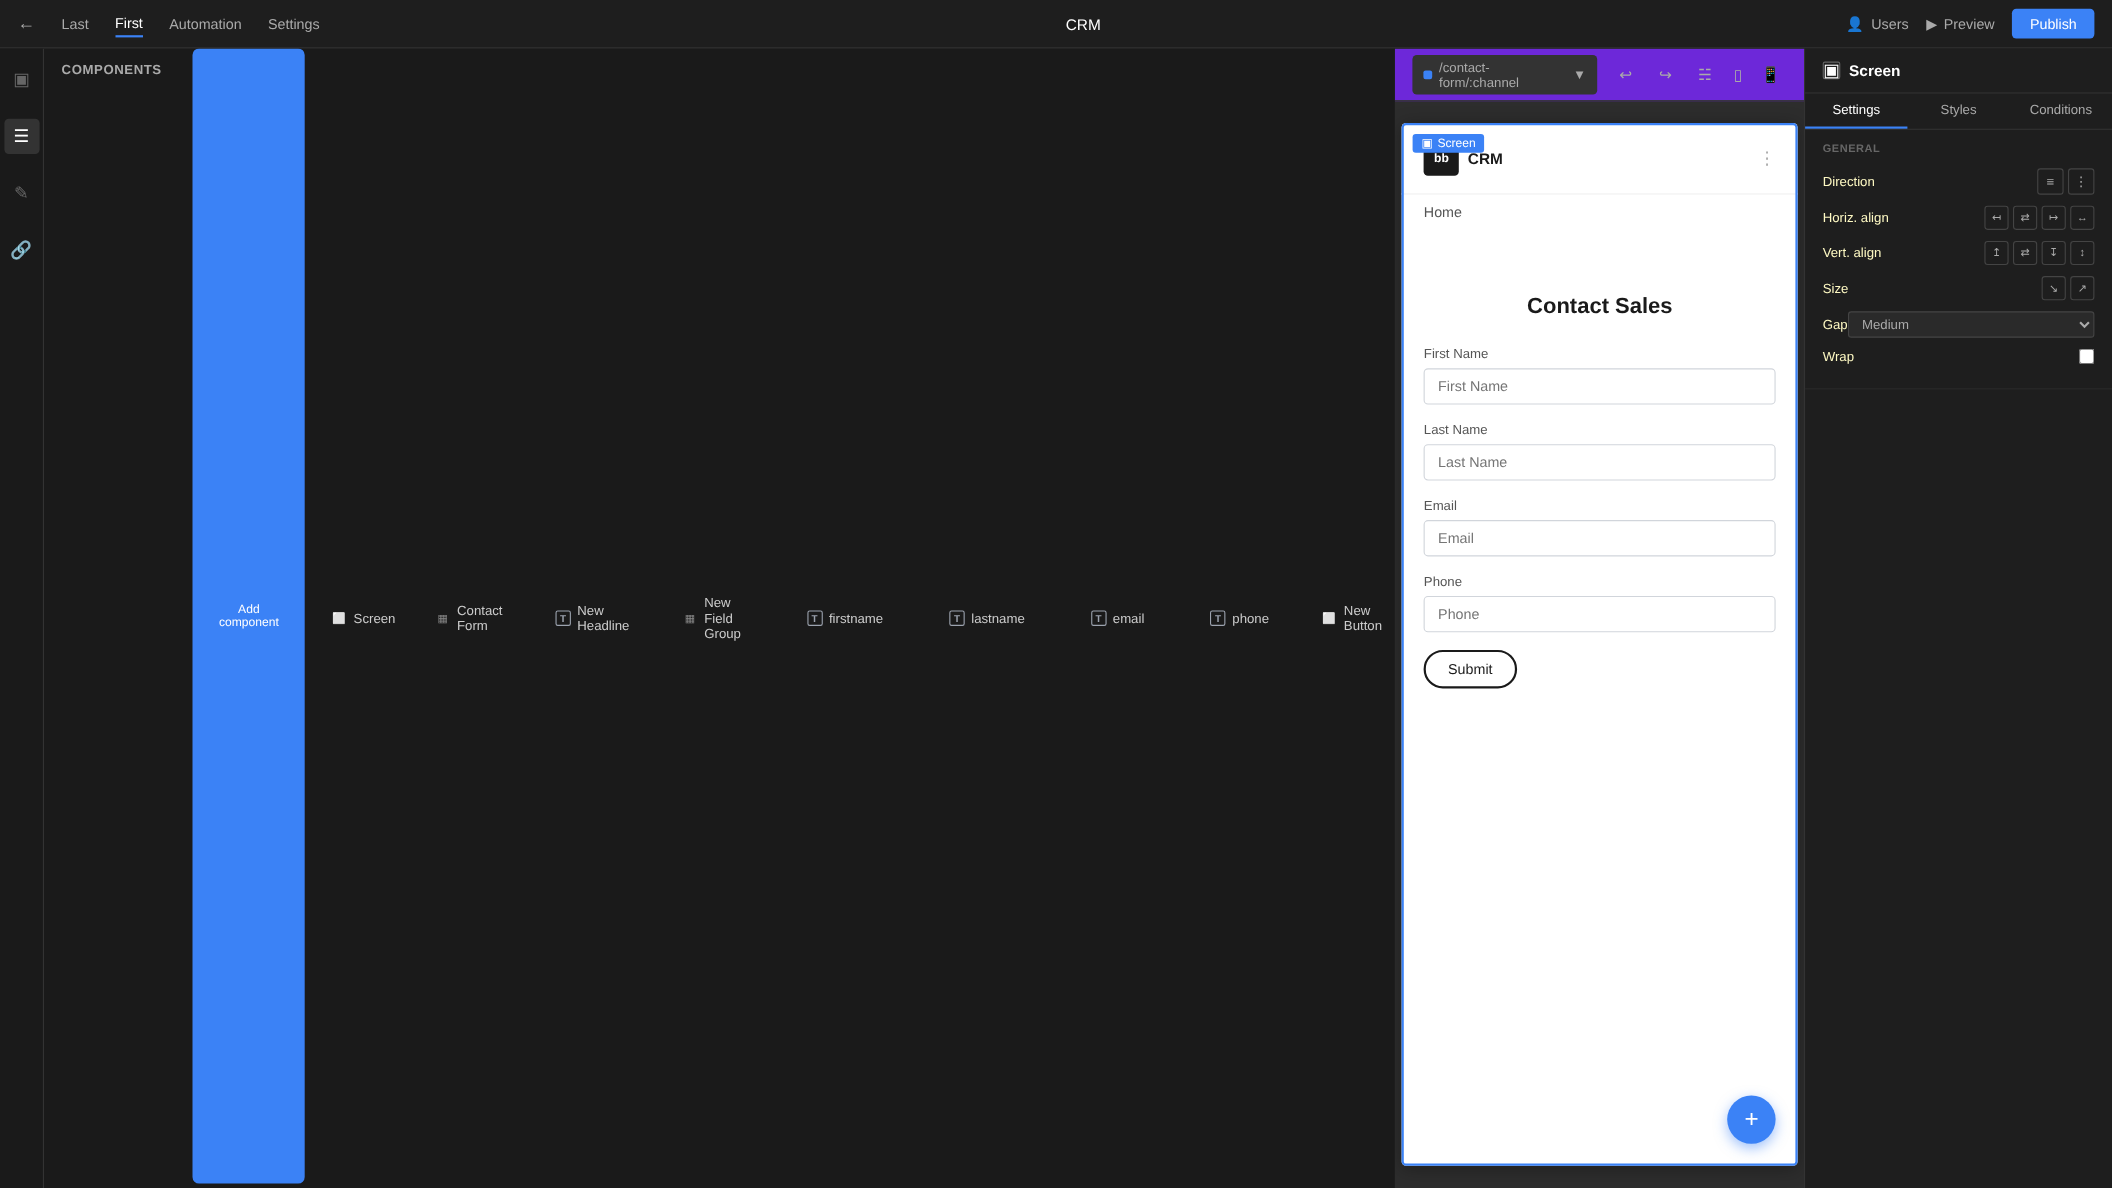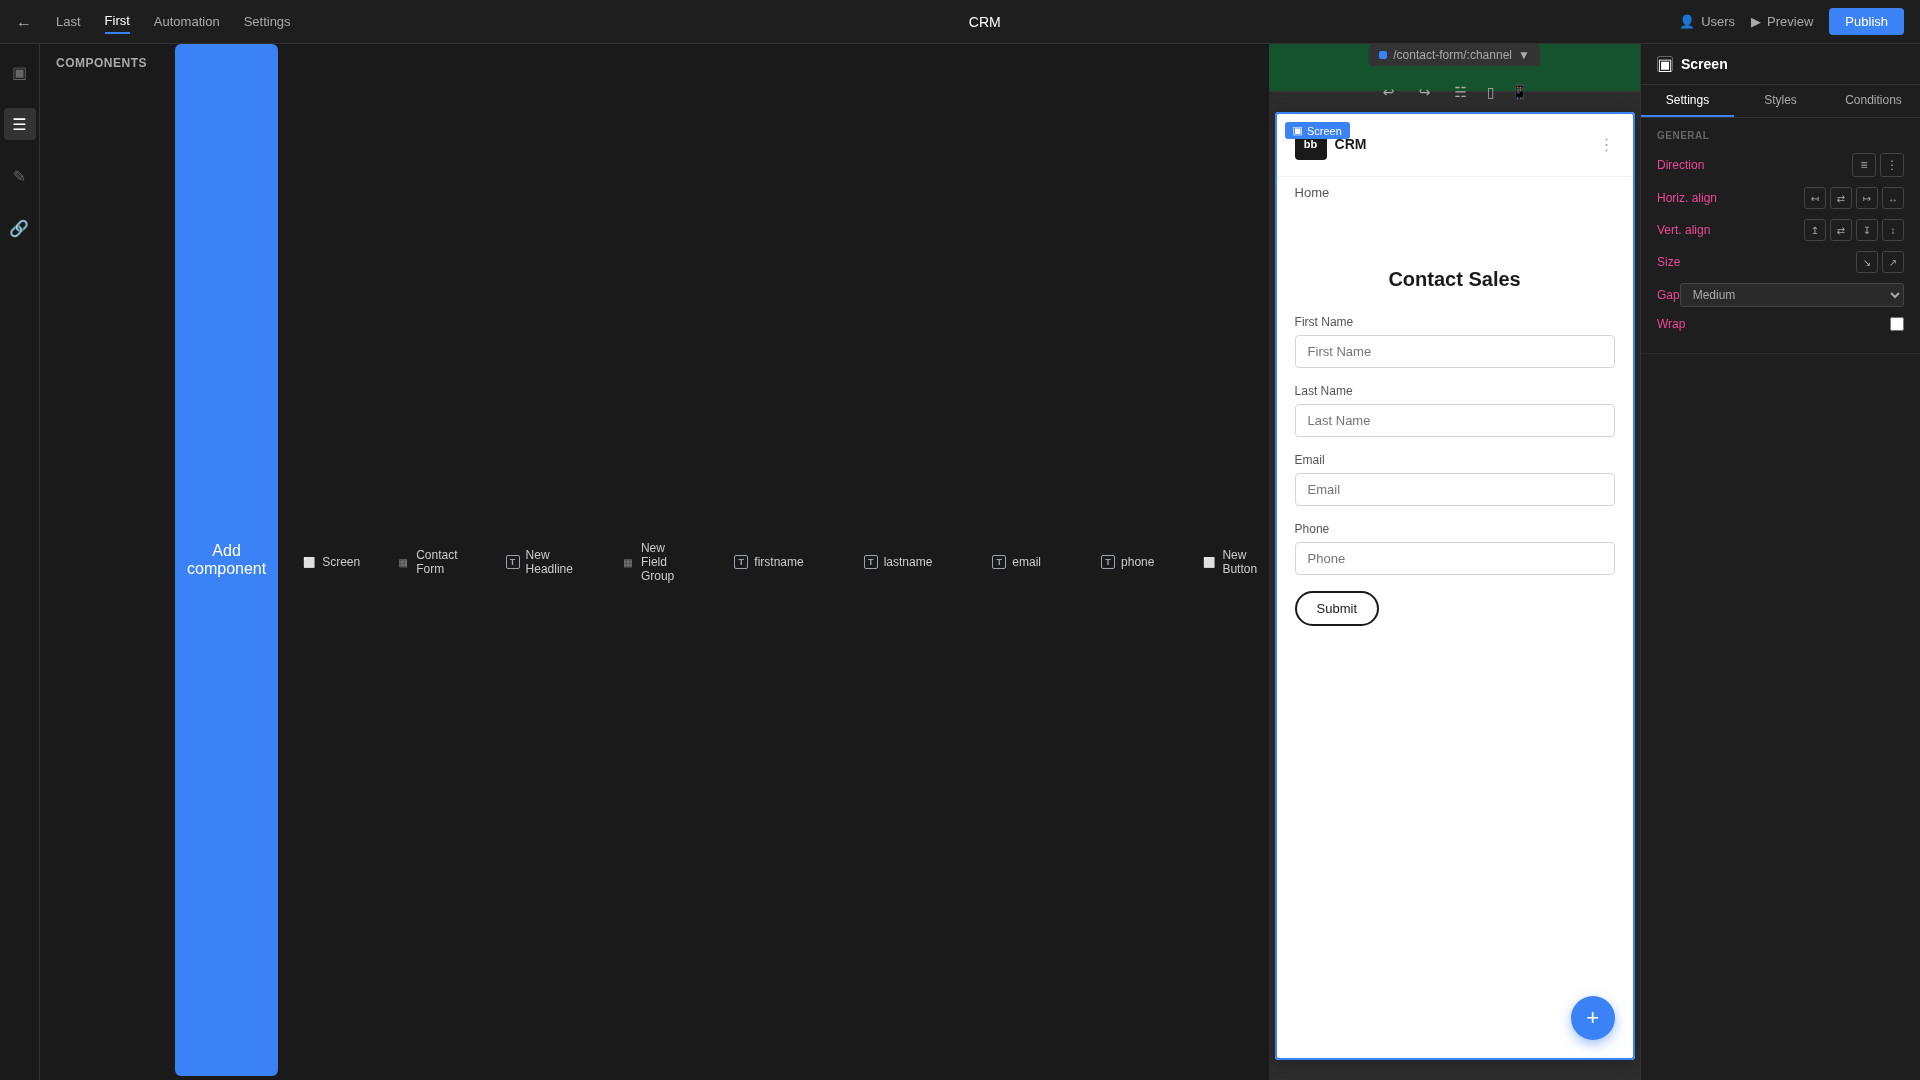--- a/index.html
+++ b/index.html
@@ -17,36 +17,36 @@
     .nav-action { display: flex; align-items: center; gap: 6px; color: #aaa; font-size: 13px; cursor: pointer; }
     .publish-btn { background: #3b82f6; color: #fff; border: none; padding: 6px 16px; border-radius: 4px; font-size: 13px; cursor: pointer; font-weight: 400; }
 
     
     .main-layout { display: flex; flex: 1; overflow: hidden; }
     .sidebar-icons { width: 40px; background: #1a1a1a; border-right: 1px solid #333; display: flex; flex-direction: column; align-items: center; padding-top: 12px; gap: 20px; flex-shrink: 0; }
     .sidebar-icon { color: #666; cursor: pointer; font-size: 16px; width: 32px; height: 32px; display: flex; align-items: center; justify-content: center; border-radius: 4px; }
     .sidebar-icon.active { color: #fff; background: #333; }
     .sidebar-inner { flex: 1; display: flex; flex-direction: row; }
     .sidebar-header { padding: 12px 16px; font-size: 12px; font-weight: 600; color: #aaa; text-transform: uppercase; letter-spacing: 0.5px; }
-    .add-component-btn { margin: 0 12px 4px; background: #3b82f6; color: #fff; border: none; padding: 8px 12px; border-radius: 6px; font-size: 16px; cursor: pointer; font-weight: 500; }
+    .add-component-btn { margin: 0 12px 4px; background: #3b82f6; color: #fff; border: none; padding: 8px 24px; border-radius: 6px; font-size: 11px; cursor: pointer; font-weight: 500; }
     .tree-item { display: flex; align-items: center; gap: 6px; padding: 5px 12px; font-size: 12px; color: #ccc; cursor: pointer; }
     .tree-item .indent1 { margin-left: 12px; }
     .tree-item .indent2 { margin-left: 24px; }
     .tree-item .indent3 { margin-left: 36px; }
     .tree-icon { width: 14px; height: 14px; display: flex; align-items: center; justify-content: center; font-size: 10px; flex-shrink: 0; }
     .tree-icon.screen { color: #888; }
     .tree-icon.text { color: #9ca3af; font-weight: bold; font-size: 9px; border: 1px solid #9ca3af; border-radius: 2px; }
     .tree-icon.group { color: #888; }
     .tree-icon.button { color: #888; }
 
     
     .content-area { flex: 1; background: #2d2d2d; display: flex; flex-direction: column; overflow: hidden; }
 
     
-    .canvas-toolbar { height: 48px; background: #14532d; border-bottom: 1px solid #333; display: flex; align-items: center; padding: 0 16px; gap: 6px; flex-direction: column; }
+    .canvas-toolbar { height: 48px; background: #6d28d9; border-bottom: 1px solid #333; display: flex; align-items: center; padding: 0 16px; gap: 6px; }
     .path-breadcrumb { display: flex; align-items: center; gap: 6px; background: #333; border-radius: 4px; padding: 4px 10px; font-size: 12px; color: #aaa; }
     .path-dot { width: 8px; height: 8px; background: #3b82f6; border-radius: 2px; }
     .toolbar-spacer { flex: 1; }
     .toolbar-right { display: flex; align-items: center; gap: 8px; }
     .icon-btn { width: 28px; height: 28px; display: flex; align-items: center; justify-content: center; border-radius: 4px; cursor: pointer; color: #aaa; background: transparent; border: none; font-size: 14px; }
     .view-toggle { display: flex; gap: 2px; }
 
     
     .formatting-bar { height: 44px; background: #fff; border-bottom: 1px solid #e5e7eb; display: flex; align-items: center; padding: 0 16px; gap: 4px; position: absolute; top: 156px; left: 530px; border-radius: 4px; box-shadow: 0 2px 8px rgba(0,0,0,0.15); z-index: 10; }
     .fmt-btn { width: 28px; height: 28px; display: flex; align-items: center; justify-content: center; border-radius: 4px; cursor: pointer; color: #555; border: none; background: transparent; font-size: 13px; }
@@ -79,21 +79,21 @@
     .right-panel { width: 280px; background: #1e1e1e; border-left: 1px solid #333; display: flex; flex-direction: column; flex-shrink: 0; }
     .right-panel-header { display: flex; align-items: center; gap: 8px; padding: 12px 16px; border-bottom: 1px solid #333; }
     .panel-title-icon { width: 16px; height: 16px; border: 1px solid #666; border-radius: 2px; display: flex; align-items: center; justify-content: center; }
     .panel-title { font-size: 14px; font-weight: 600; color: #fff; }
     .panel-tabs { display: flex; border-bottom: 1px solid #333; }
     .panel-tab { flex: 1; padding: 8px; text-align: center; font-size: 12px; color: #aaa; cursor: pointer; border-bottom: 2px solid transparent; }
     .panel-tab.active { color: #fff; border-bottom-color: #3b82f6; }
     .panel-section { padding: 12px 16px; border-bottom: 1px solid #2a2a2a; }
     .panel-section-title { font-size: 10px; text-transform: uppercase; letter-spacing: 0.5px; color: #666; margin-bottom: 12px; font-weight: 600; }
     .panel-row { display: flex; align-items: center; justify-content: space-between; margin-bottom: 10px; }
-    .panel-label { font-size: 12px; color: #ec4899; }
+    .panel-label { font-size: 12px; color: #fef9c3; }
     .direction-btns { display: flex; gap: 4px; }
     .dir-btn { width: 24px; height: 24px; border: 1px solid #444; border-radius: 3px; display: flex; align-items: center; justify-content: center; cursor: pointer; color: #aaa; font-size: 12px; background: transparent; }
     .align-btns { display: flex; gap: 4px; }
     .align-btn { width: 22px; height: 22px; border: 1px solid #444; border-radius: 3px; display: flex; align-items: center; justify-content: center; cursor: pointer; color: #aaa; font-size: 10px; background: transparent; }
     .size-btns { display: flex; gap: 4px; }
     .size-btn { width: 22px; height: 22px; border: 1px solid #444; border-radius: 3px; display: flex; align-items: center; justify-content: center; cursor: pointer; color: #aaa; font-size: 10px; background: transparent; }
     .gap-select { background: #2a2a2a; border: 1px solid #444; color: #aaa; padding: 3px 8px; border-radius: 3px; font-size: 12px; flex: 1; }
     .wrap-checkbox { width: 14px; height: 14px; border: 1px solid #444; border-radius: 2px; background: transparent; cursor: pointer; }
   </style>
 </head>

